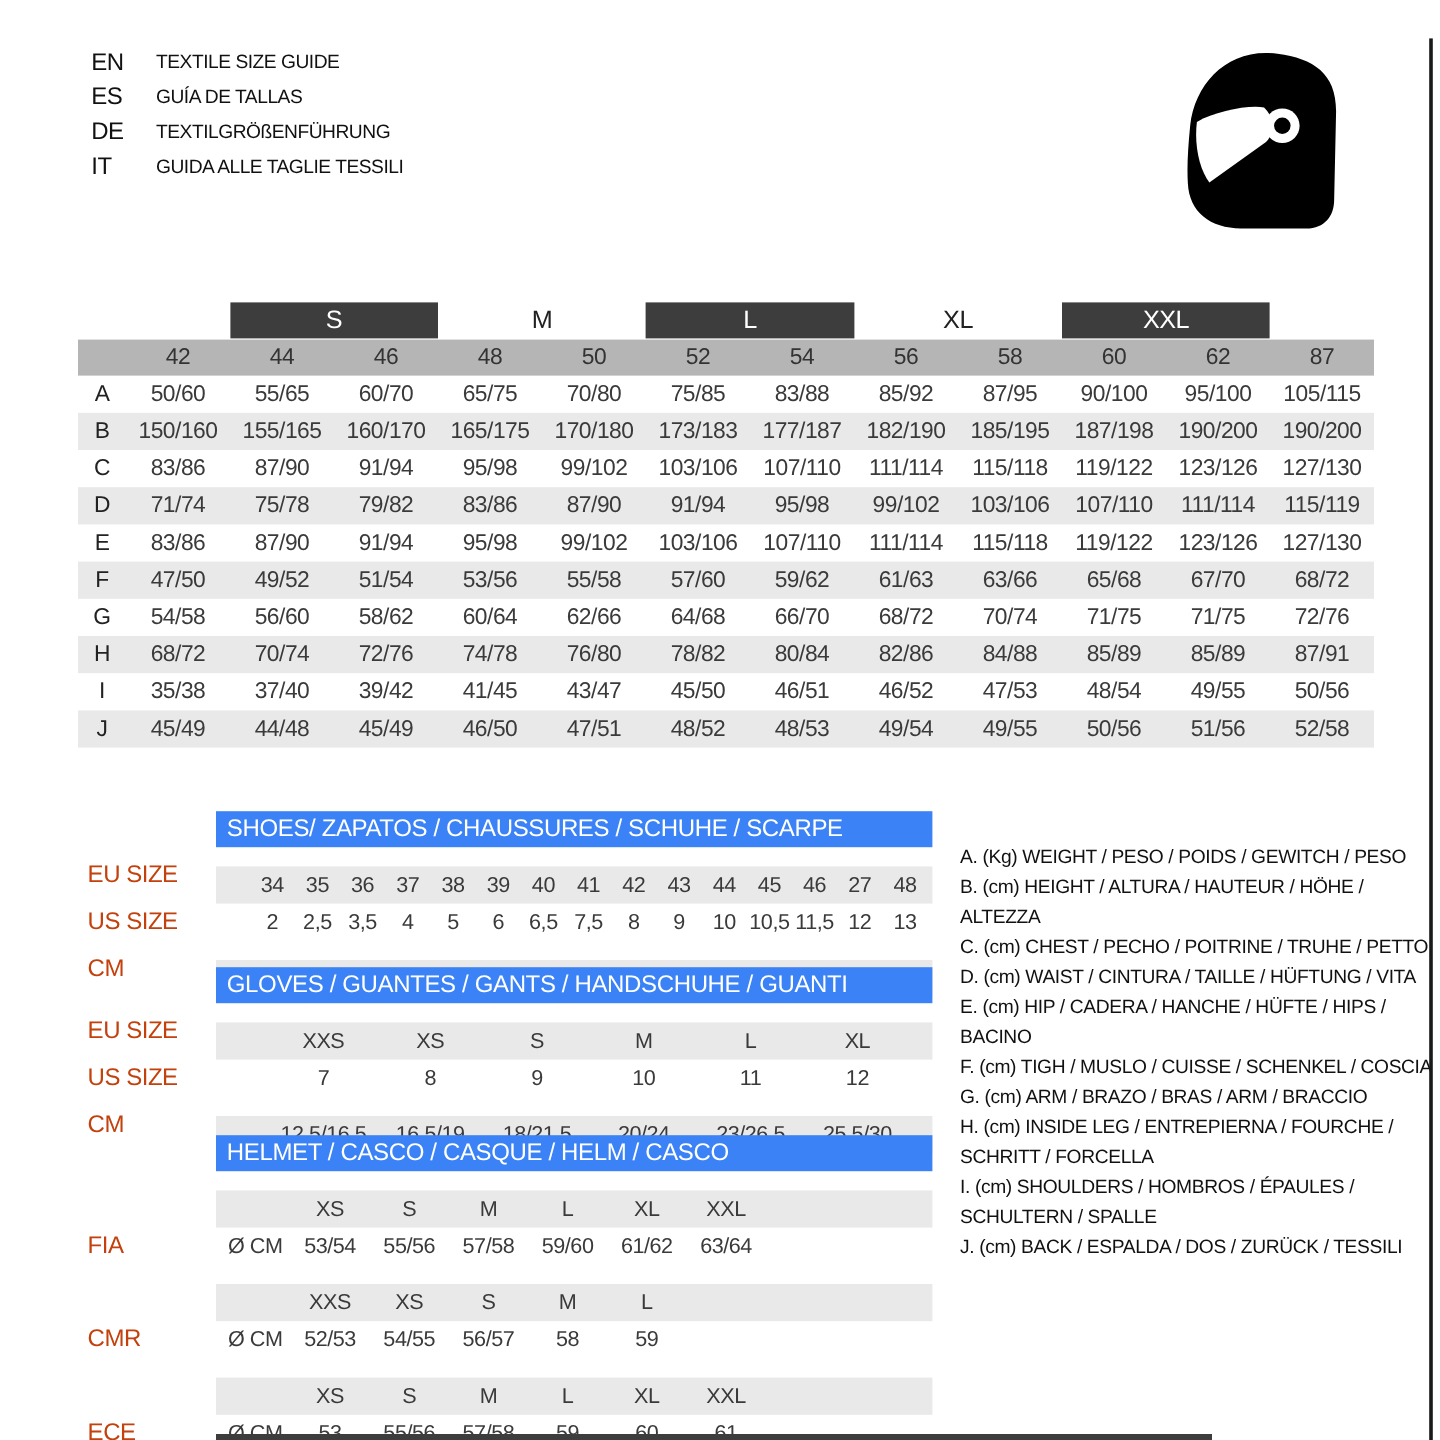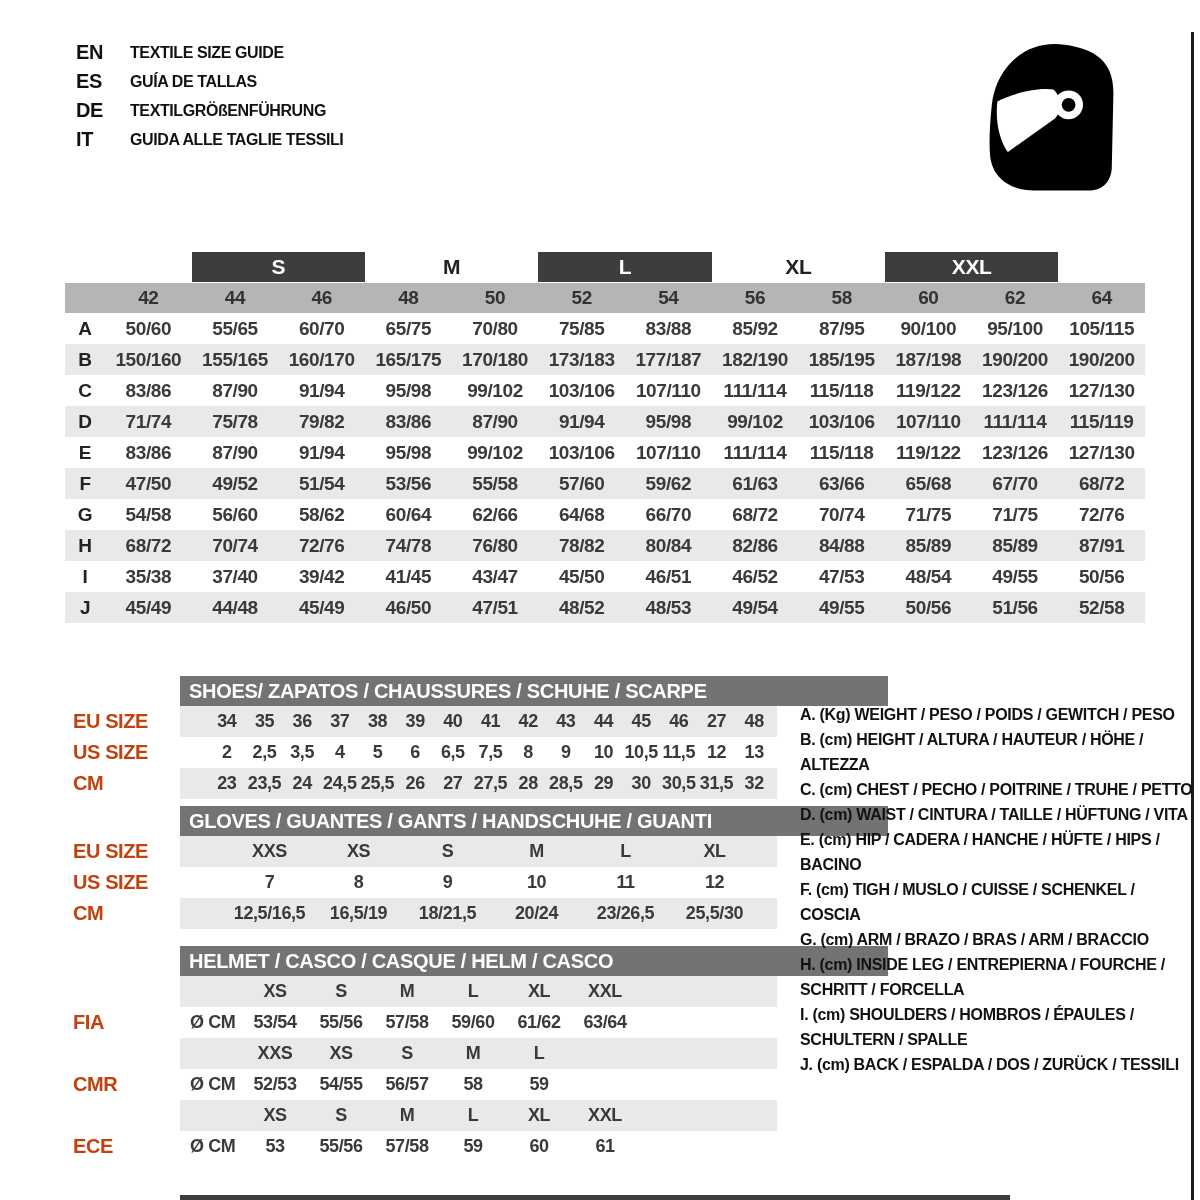--- a/index.html
+++ b/index.html
@@ -1,19 +1,19 @@
 <!DOCTYPE html>
 <html><head>
 <meta charset="utf-8">
 <style>
   * { margin:0; padding:0; box-sizing:border-box; }
   html,body { background:#fff; }
   body { width:1200px; height:1200px; font-family:"Liberation Sans", sans-serif; }
   .page { position:relative; width:1200px; height:1200px; overflow:hidden; background:#fff;
-          color:#333; font-weight:bold; letter-spacing:-0.4px; }
+          color:#333; font-weight:normal; letter-spacing:-0.4px; }
 
   
   .lang-block { position:absolute; left:76px; top:38px; }
   .lang-row { display:flex; gap:14px; height:29px; align-items:center; }
   .lang-code { width:40px; font-size:20px; color:#111; }
   .lang-title { font-size:16px; color:#111; white-space:nowrap; }
 
   
   .helmet-icon { position:absolute; left:973px; top:36px; width:164px; height:160px; }
 
@@ -26,24 +26,24 @@
   .num-row > div { display:flex; align-items:center; justify-content:center; font-size:19px; color:#333; }
   .trow { display:grid; grid-template-columns:40px repeat(12,1fr); height:31px; }
   .trow.stripe { background:#e9e9e9; }
   .trow > div { display:flex; align-items:center; justify-content:center; font-size:19px; color:#3a3a3a; }
   .trow > .row-label { color:#222; }
 
   
   .lower-section { position:absolute; left:73px; width:704px; }
   .srow { display:flex; }
   .srow-label { width:107px; flex:none; display:flex; align-items:center; font-size:20px; color:#c2410c; }
-  .ls-bar { width:708px; flex:none; height:30px; background:#737373; color:#fff; font-size:20px;
+  .ls-bar { width:597px; flex:none; height:30px; background:#3b82f6; color:#fff; font-size:20px;
             display:flex; align-items:center; padding-left:9px; letter-spacing:-0.3px; white-space:nowrap; }
   .ls-row { width:597px; flex:none; display:grid; height:31px; }
-  .ls-row.stripe { background:#e9e9e9; }
+  .ls-row.stripe { background:#e9e9e9;margin-top:16px; }
   .ls-row > div { display:flex; align-items:center; justify-content:center; font-size:18px; color:#3a3a3a; }
   .grid15 { grid-template-columns:repeat(15,1fr); padding-left:28px; padding-right:4px; }
   .grid6  { grid-template-columns:repeat(6,1fr); padding-left:45px; padding-right:18px; }
   .gridH  { grid-template-columns:62px repeat(6,66px) 1fr; }
   .gridH > .cell-left { justify-content:flex-start; padding-left:10px; }
 
   
   .legend { position:absolute; left:800px; top:678px; width:396px;margin-top:24px; }
   .legend-item { font-size:16px; line-height:25px; color:#111; letter-spacing:-0.3px; }
 
@@ -96,21 +96,21 @@
         <div>44</div>
         <div>46</div>
         <div>48</div>
         <div>50</div>
         <div>52</div>
         <div>54</div>
         <div>56</div>
         <div>58</div>
         <div>60</div>
         <div>62</div>
-        <div>64</div>
+        <div>87</div>
       </div>
     <div id="main-rows">
         <div class="trow">
           <div class="row-label">A</div>
           <div>50/60</div>
           <div>55/65</div>
           <div>60/70</div>
           <div>65/75</div>
           <div>70/80</div>
           <div>75/85</div>

